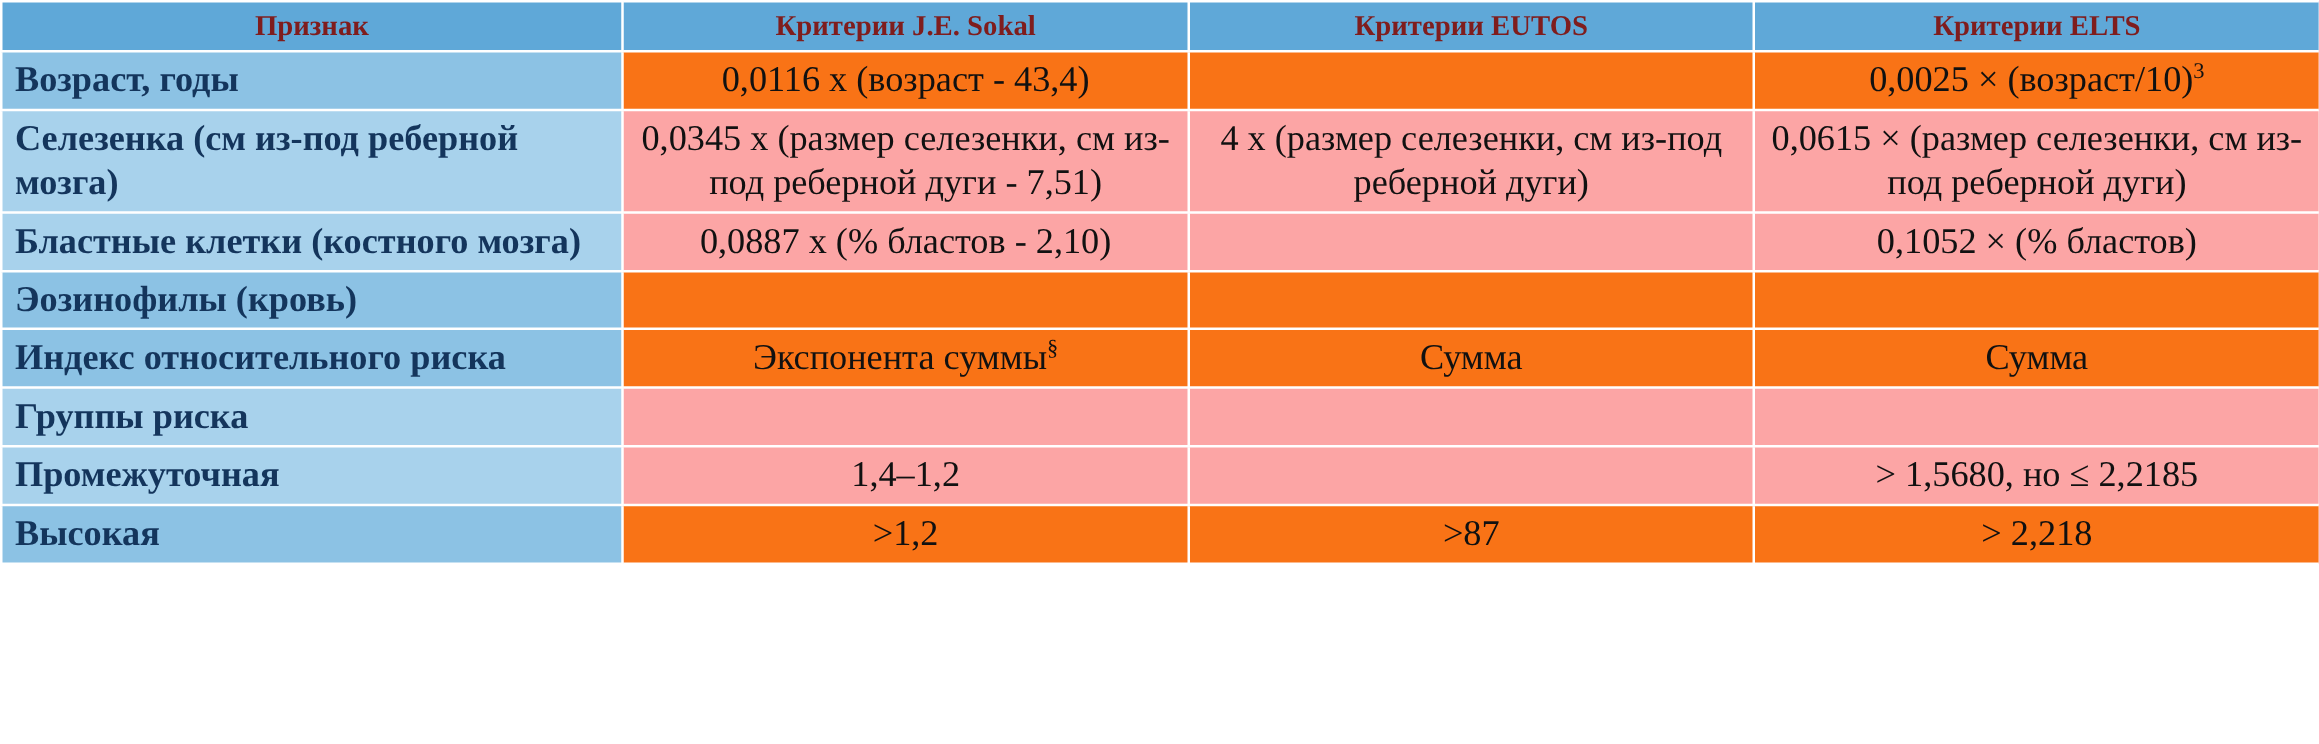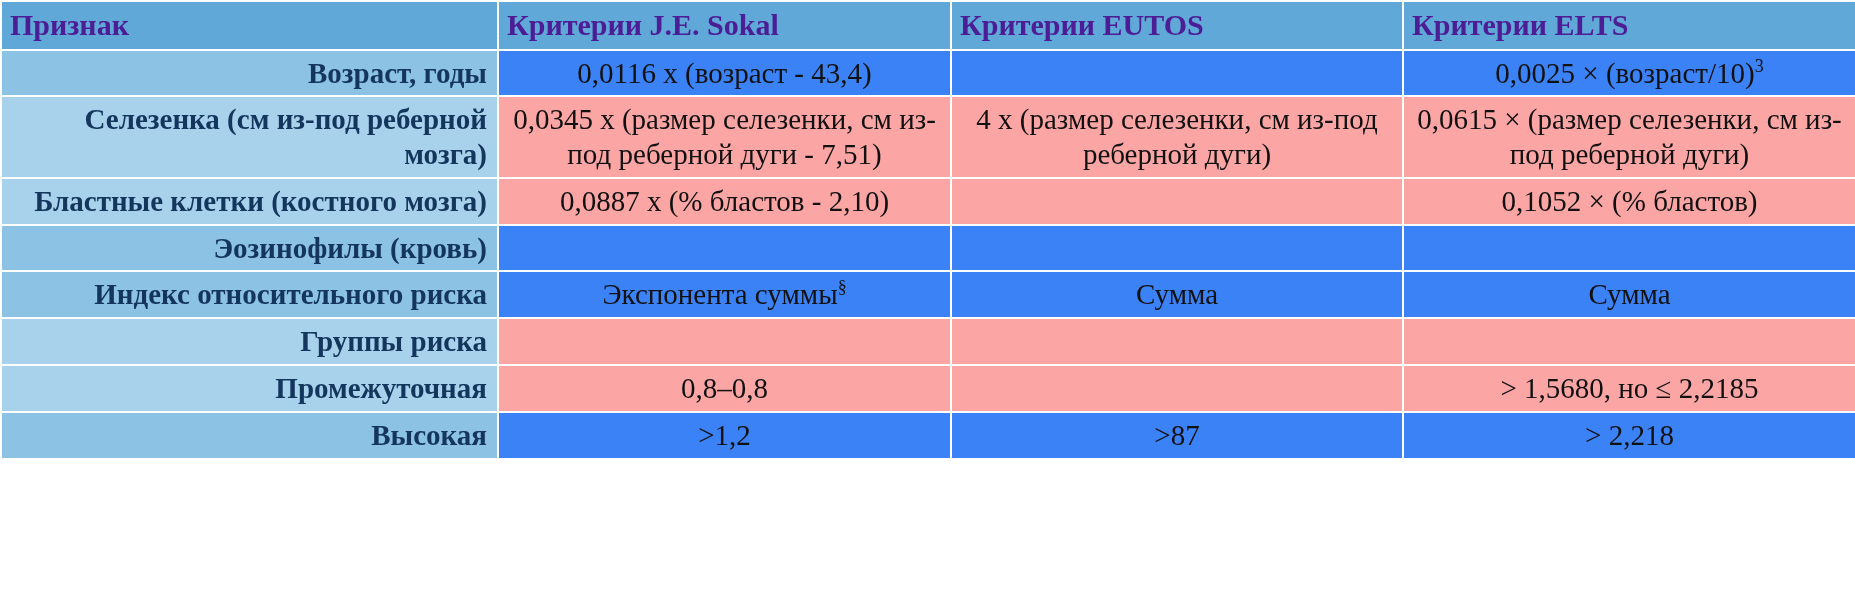--- a/index.html
+++ b/index.html
@@ -16,50 +16,50 @@
     width: 1855px;
     table-layout: fixed;
   }
   table.criteria-table col.c0 { width: 497px; }
   table.criteria-table col.c1 { width: 453px; }
   table.criteria-table col.c2 { width: 452px; }
   table.criteria-table col.c3 { width: 453px; }
 
   thead th {
     background: #5fa8d8;
-    color: #4c1d95;
+    color: #7f1d1d;
     font-weight: bold;
-    font-size: 30px;
-    text-align: left;
+    font-size: 23px;
+    text-align: center;
     padding: 6px 8px;
     border: 2px solid #ffffff;
     line-height: 1.15;
   }
 
   tbody td {
     border: 2px solid #ffffff;
     padding: 5px 10px;
     font-size: 29px;
     line-height: 1.2;
     vertical-align: middle;
   }
 
   td.label {
     font-weight: bold;
     color: #14355c;
-    text-align: right;
+    text-align: left;
     background: #8cc2e4;
   }
   tr.alt td.label {
     background: #a8d2ec;
   }
   td.value {
     text-align: center;
     color: #111111;
-    background: #3b82f6;
+    background: #f97316;
   }
   tr.alt td.value {
     background: #fca5a5;
   }
   td.value.empty {
     color: transparent;
   }
   sup {
     font-size: 0.62em;
     vertical-align: super;
@@ -116,21 +116,21 @@
         <td class="value">Сумма</td>
       </tr>
       <tr class="alt">
         <td class="label">Группы риска</td>
         <td class="value empty"></td>
         <td class="value empty"></td>
         <td class="value empty"></td>
       </tr>
       <tr class="alt">
         <td class="label">Промежуточная</td>
-        <td class="value">0,8–0,8</td>
+        <td class="value">1,4–1,2</td>
         <td class="value empty"></td>
         <td class="value">&gt; 1,5680, но ≤ 2,2185</td>
       </tr>
       <tr>
         <td class="label">Высокая</td>
         <td class="value">&gt;1,2</td>
         <td class="value">&gt;87</td>
         <td class="value">&gt; 2,218</td>
       </tr>
     </tbody>

